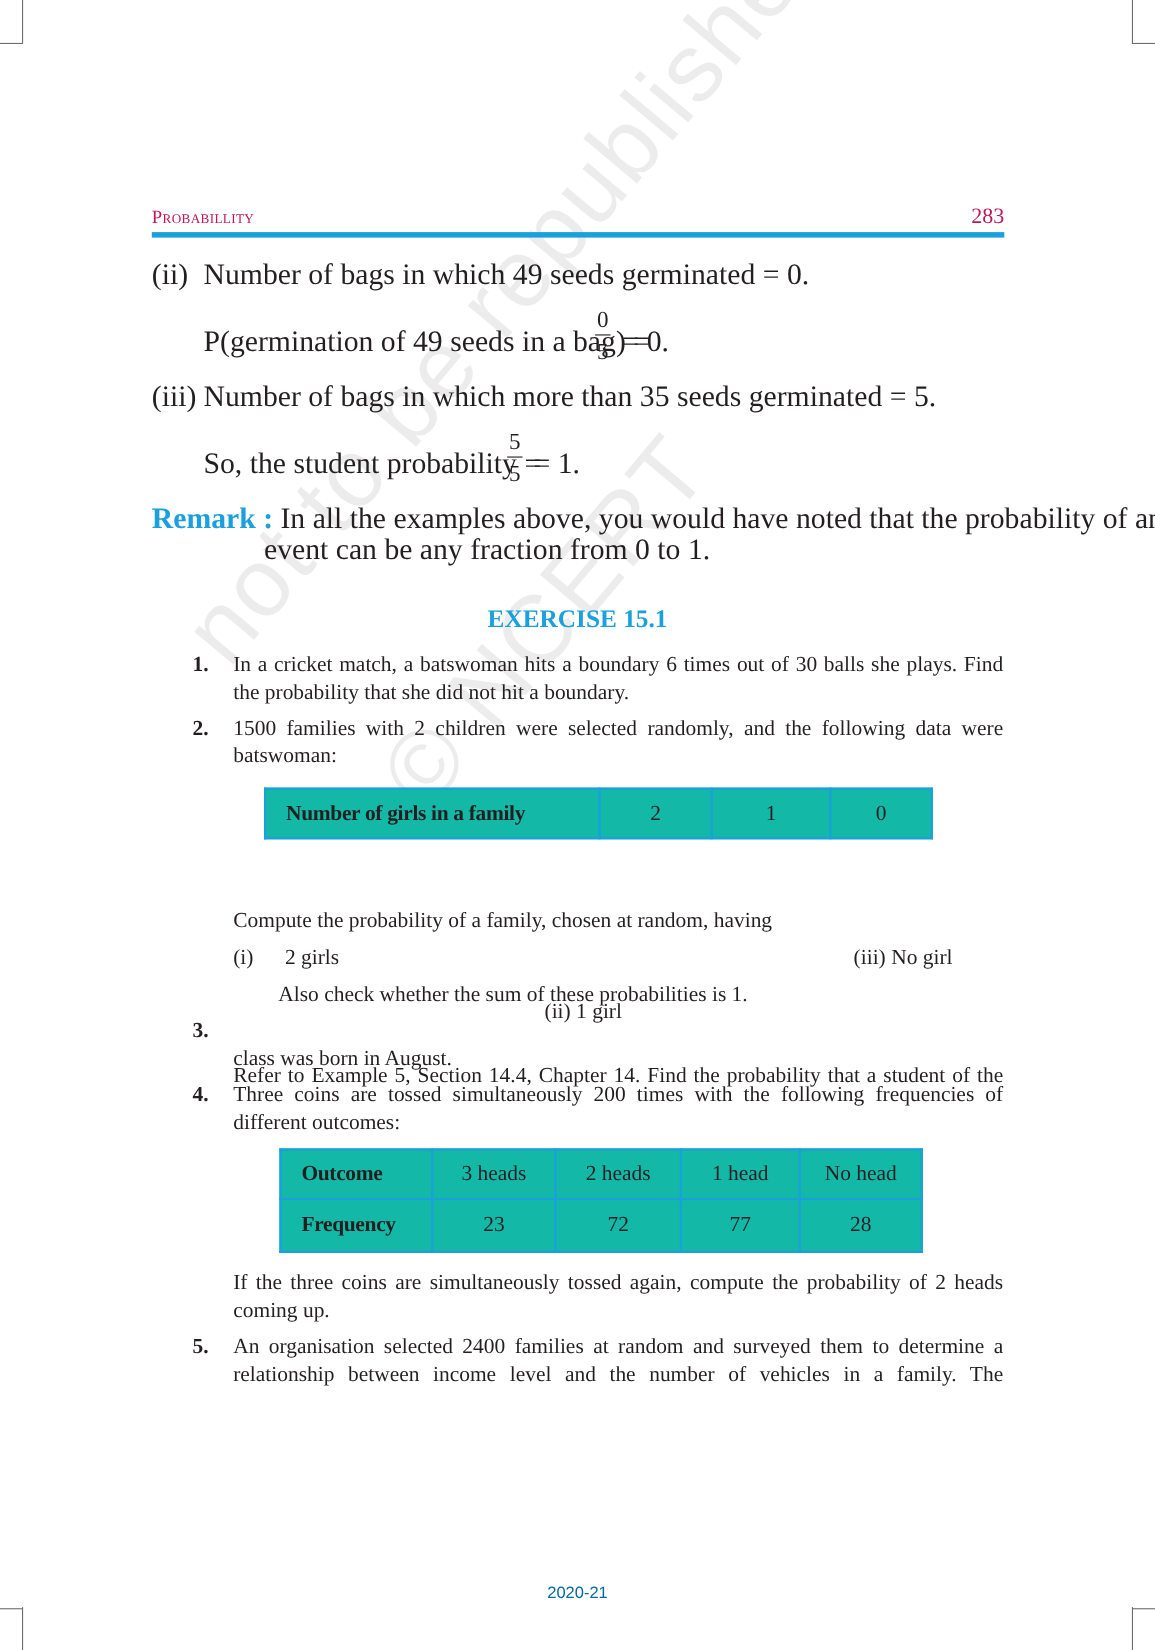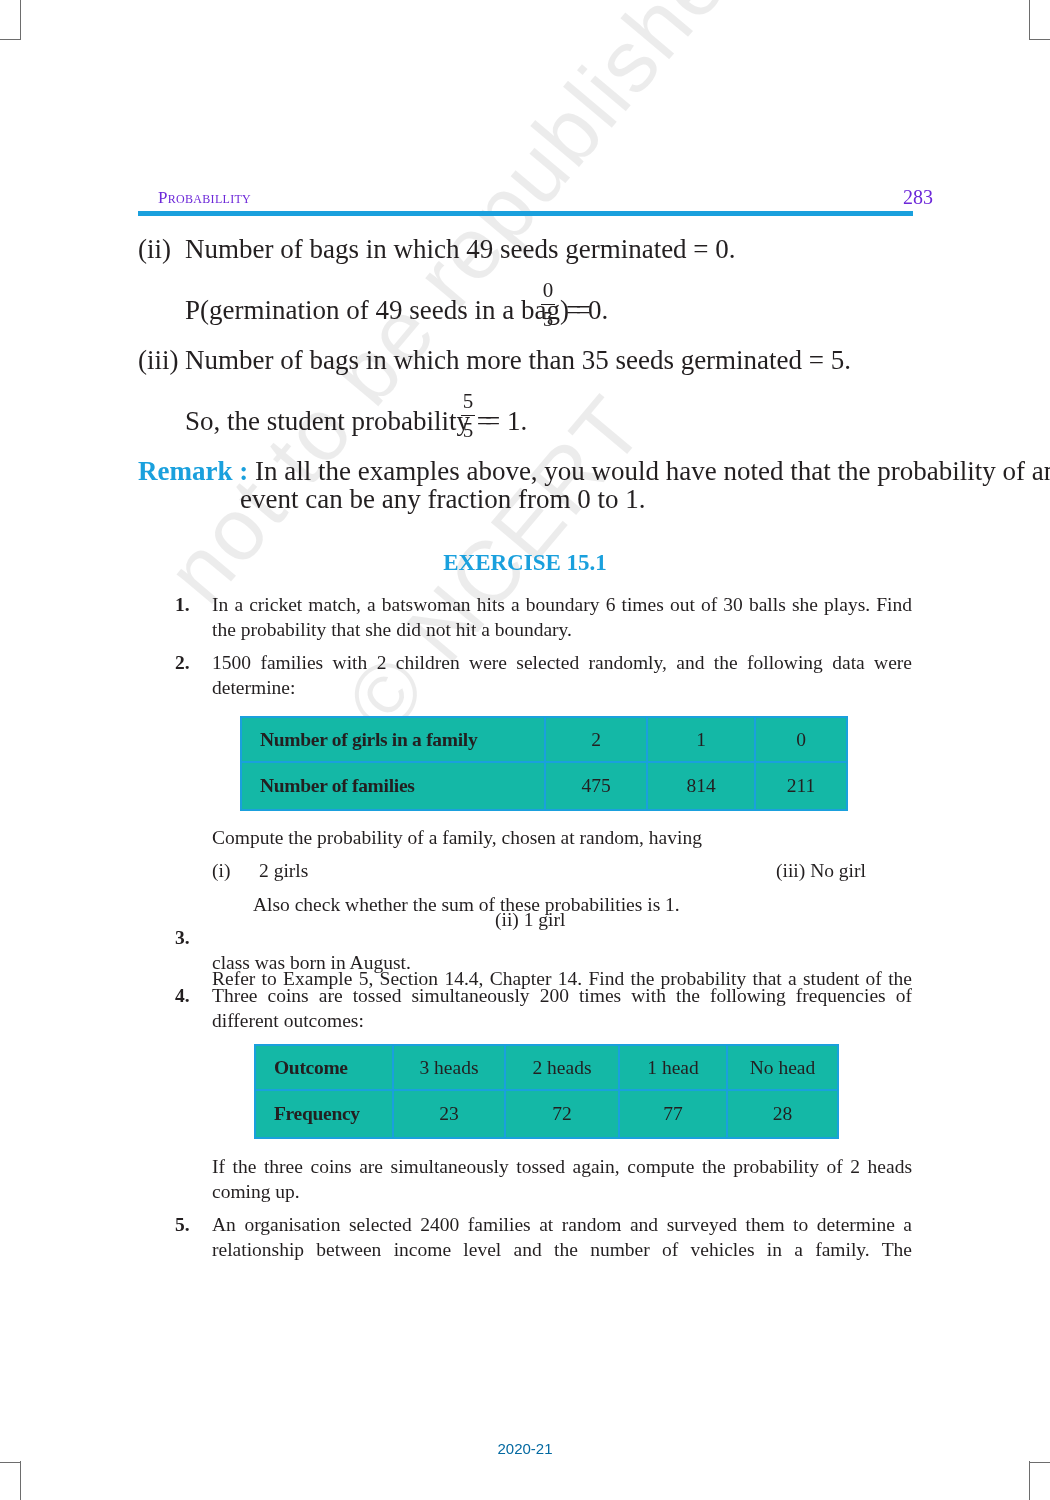--- a/index.html
+++ b/index.html
@@ -36,22 +36,21 @@
       line-height: 1.05;
       letter-spacing: 2px;
     }
 
     .running-head {
       position: absolute;
       left: 138px;
       top: 186px;
       width: 775px;
       height: 24px;
-      color: #6d28d9;
-      margin-left: 20px;
+      color: #be185d;
     }
     .running-head .chapter {
       position: absolute; left: 0; top: 2px;
       font-size: 17px;
       font-variant: small-caps;
       letter-spacing: 0.3px;
     }
     .running-head .page-no {
       position: absolute; right: 0; top: 0;
       font-size: 20px;
@@ -201,35 +200,29 @@
 <div class="q-line" style="left:175px; top:592px;">
   <span class="q-num">1.</span>
 </div>
 <div class="q-line justify" style="left:212px; top:592px; width:700px;">In a cricket match, a batswoman hits a boundary 6 times out of 30 balls she plays. Find</div>
 <div class="q-line" style="left:212px; top:617px;">the probability that she did not hit a boundary.</div>
 
 <div class="q-line" style="left:175px; top:650px;">
   <span class="q-num">2.</span>
 </div>
 <div class="q-line justify" style="left:212px; top:650px; width:700px;">1500 families with 2 children were selected randomly, and the following data were</div>
-<div class="q-line" style="left:212px; top:675px;">determine:</div>
+<div class="q-line" style="left:212px; top:675px;">batswoman:</div>
 
 <table class="data" style="left:240px; top:716px; width:608px;">
   <tbody>
       <tr style="height:45px;">
     <td class="hdr" style="width:284px;">Number of girls in a family</td>
     <td style="width:100px;">2</td>
     <td style="width:106px;">1</td>
     <td>0</td>
-  </tr>
-  <tr style="height:48px;">
-    <td class="hdr">Number of families</td>
-    <td>475</td>
-    <td>814</td>
-    <td>211</td>
   </tr>
 </tbody>
   </table>
 
 <div class="q-line" style="left:212px; top:825px;">Compute the probability of a family, chosen at random, having</div>
 <div class="q-line" style="left:212px; top:858px;">
   <span>(i)</span>
 </div>
 <div class="q-line" style="left:259px; top:858px;">2 girls</div>
 <div class="q-line" style="left:495px; top:907px;">

